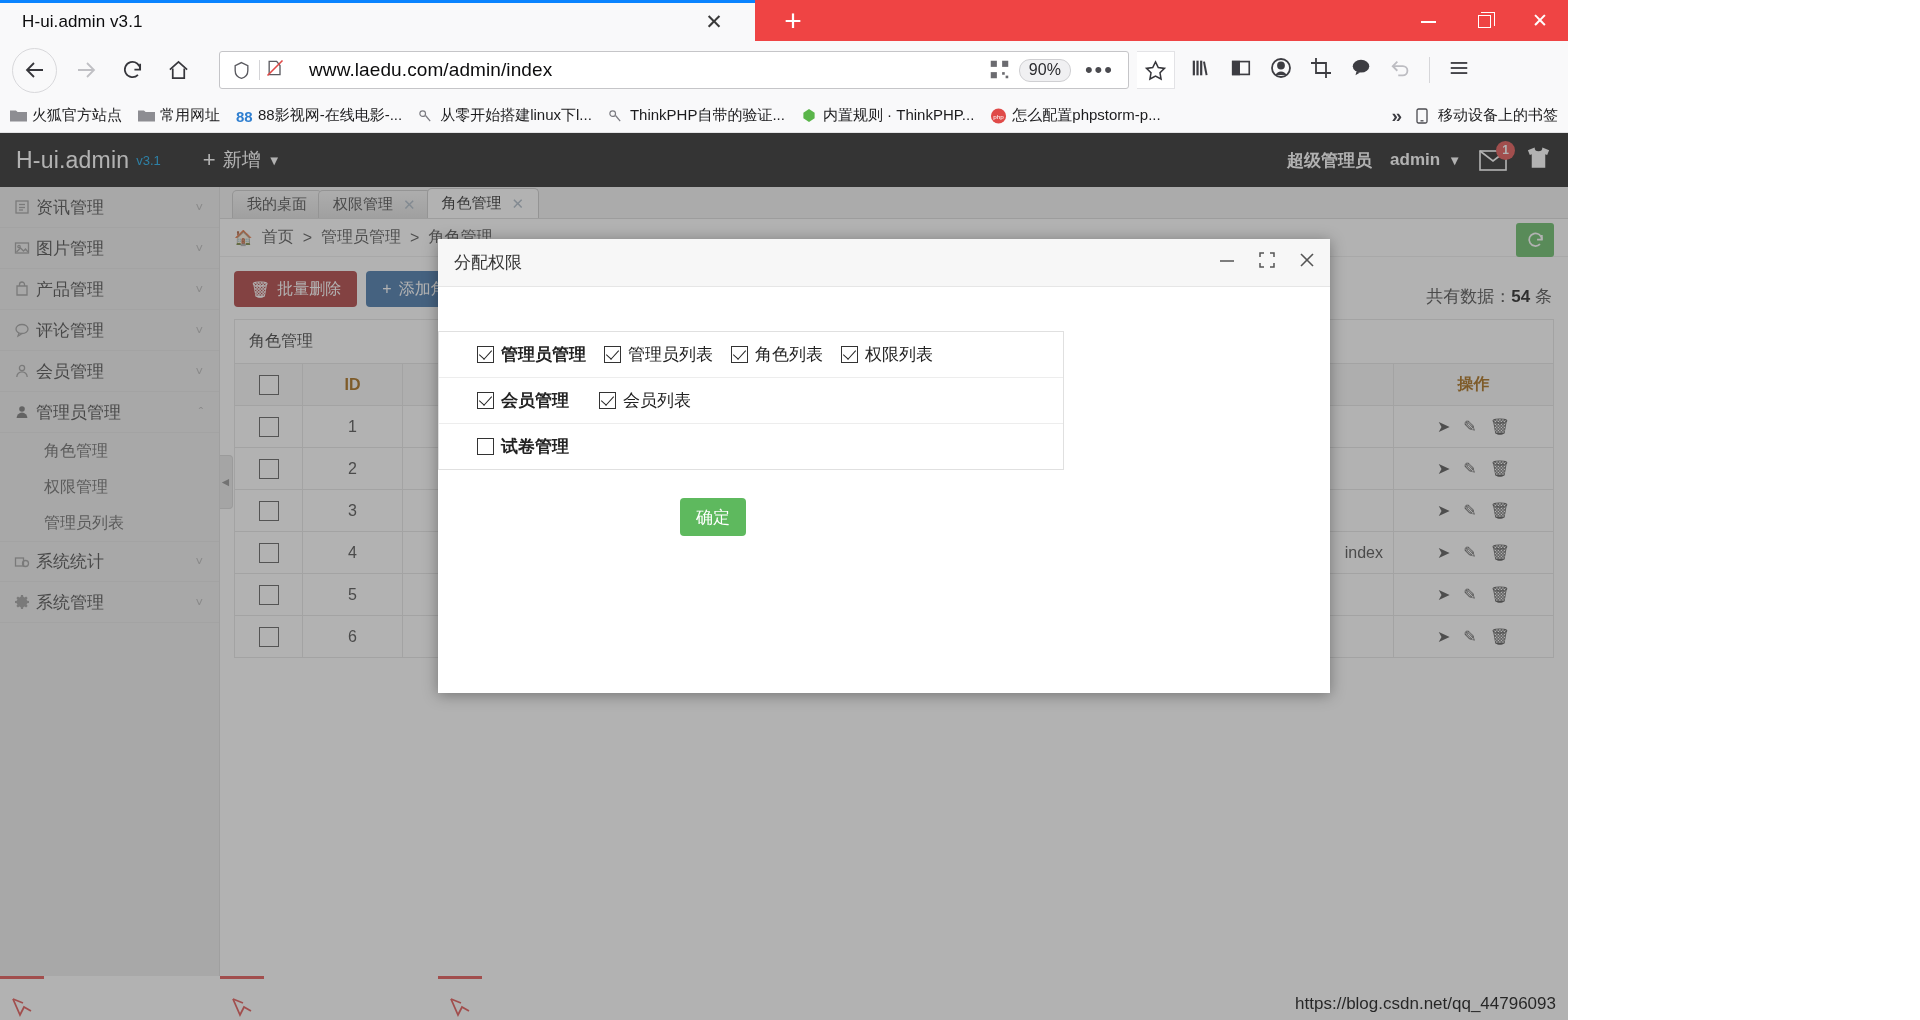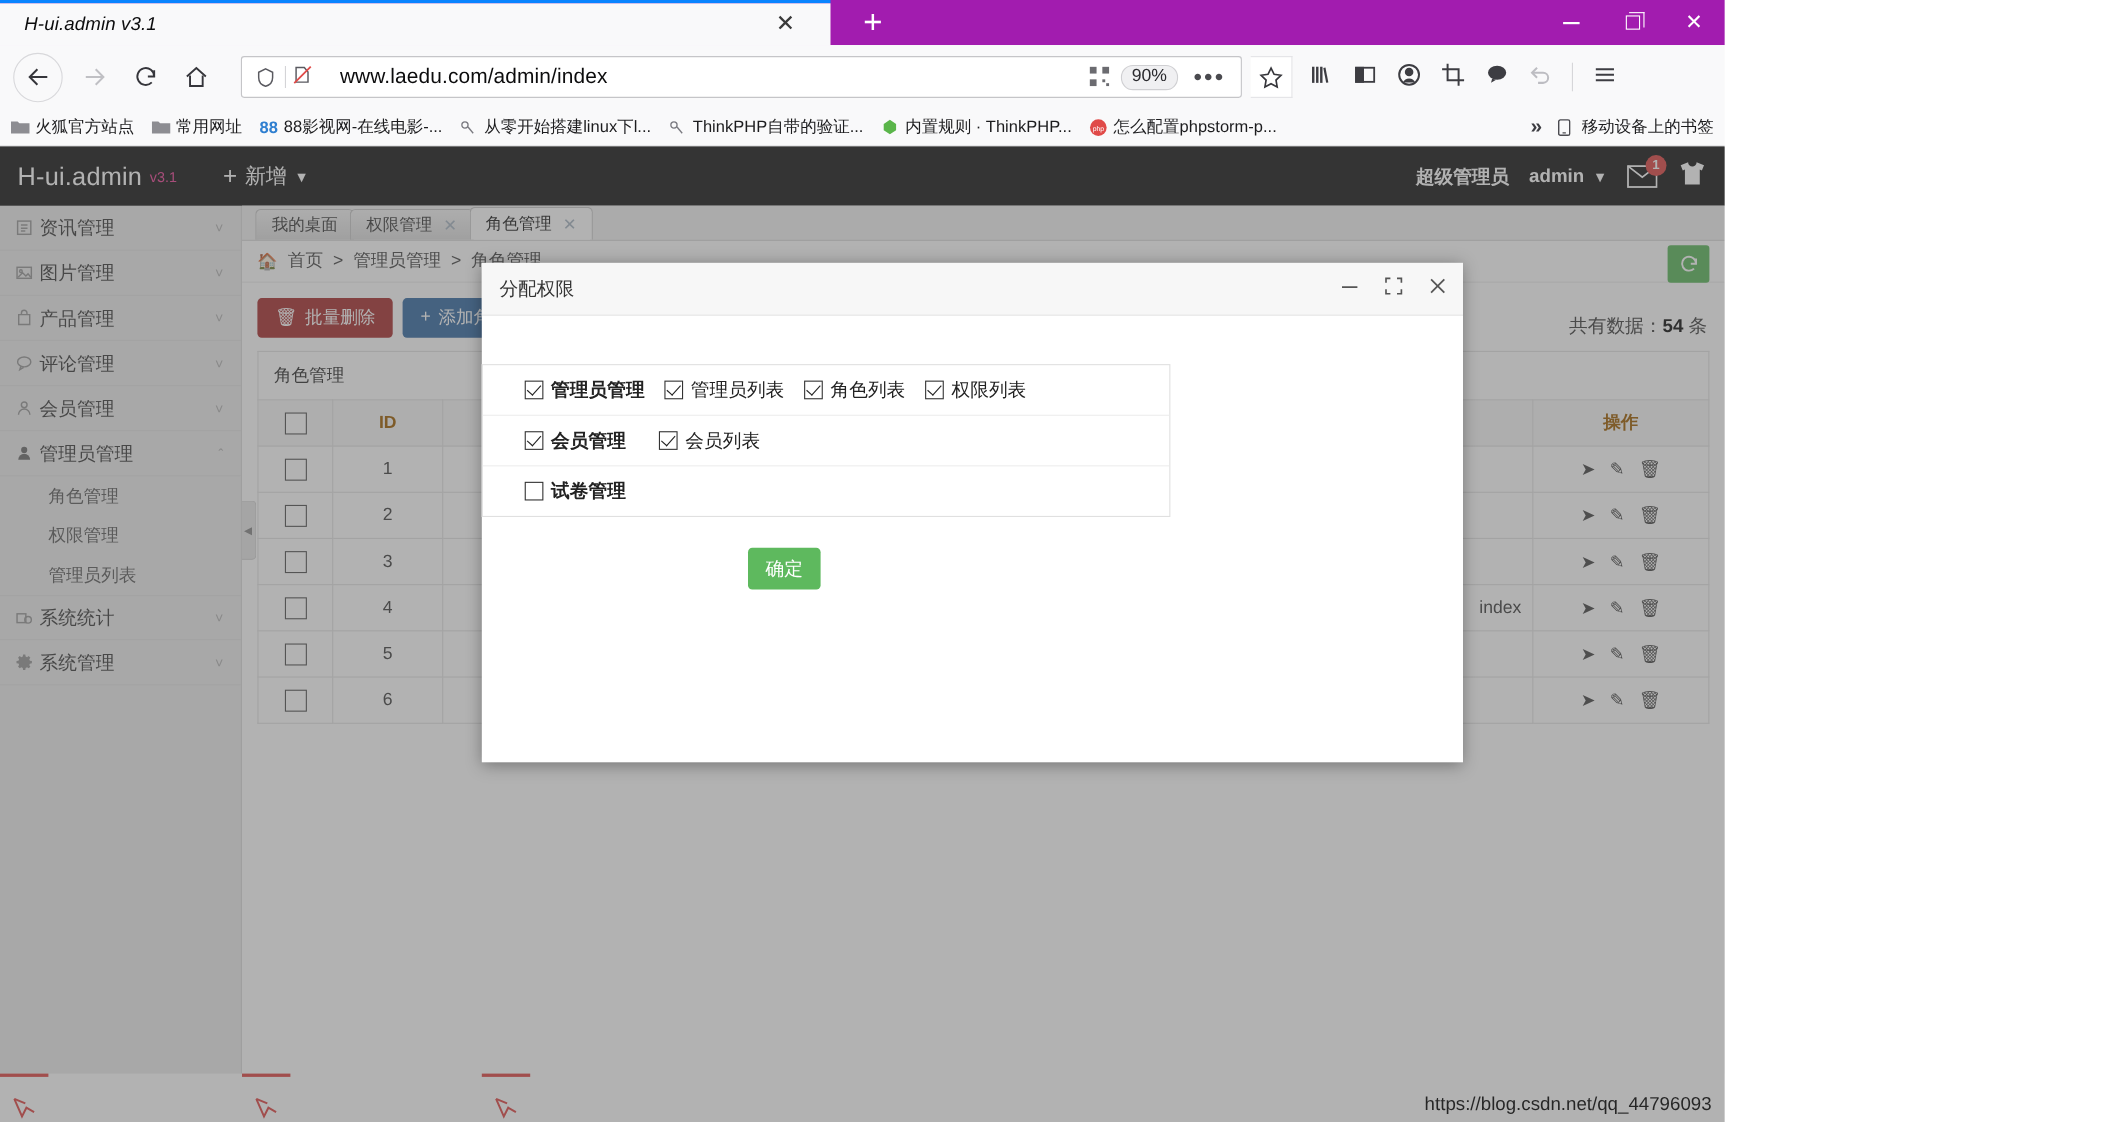--- a/index.html
+++ b/index.html
@@ -3,21 +3,21 @@
 <meta charset="utf-8">
 <style>
   * { box-sizing: border-box; margin:0; padding:0; }
   html,body { width:1920px; height:1020px; overflow:hidden; background:#fff;
     font-family:"Liberation Sans","DejaVu Sans",sans-serif; }
 
   #root { position:relative; width:1920px; height:1020px; }
 
   
   .browser { position:absolute; left:0; top:0; width:1568px; height:1020px; background:#fff; }
-  .titlebar { height:41px; background:#a21caf; position:relative;font-style:italic; }
+  .titlebar { height:41px; background:#ef4444; position:relative; }
   .accent-line { position:absolute; left:0; top:0; width:755px; height:3px; background:#0a84ff; }
   .tab { position:absolute; left:0; top:3px; width:755px; height:38px; background:#f9f9fa;
      border-radius:0; display:flex; align-items:center; }
   .tab-title { font-size:17px; color:#0c0c0d; margin-left:22px; letter-spacing:.1px; }
   .tab-close { position:absolute; right:30px; top:9px; width:22px; height:22px; color:#3a3a3a;
      font-size:21px; line-height:20px; text-align:center; font-weight:300; }
   .newtab { position:absolute; left:775px; top:5px; width:36px; height:34px; color:#fff;
      font-size:30px; line-height:32px; text-align:center; font-weight:300; }
   .wctrl { position:absolute; top:0; height:41px; width:56px; color:#fff; text-align:center;
      font-size:19px; line-height:42px; font-weight:300;}
@@ -50,21 +50,21 @@
   .bookmarks { height:34px; background:#f9f9fa; display:flex; align-items:center; padding:0 10px;
      font-size:15px; color:#1c1c1e; border-bottom:1px solid #e2e2e4; position:relative;}
   .bm { display:flex; align-items:center; gap:5px; margin-right:16px; white-space:nowrap; }
   .bm-ico { width:17px; height:15px; flex:0 0 auto; }
   .bm-right { position:absolute; right:10px; display:flex; align-items:center; gap:14px; }
 
   
   .app { position:absolute; left:0; top:133px; width:1568px; height:887px; background:#f0f0f0; overflow:hidden;}
   .app-header { height:54px; background:#1b1b1b; display:flex; align-items:center; color:#fff; position:relative;}
   .logo { font-size:23px; margin-left:16px; font-weight:400; letter-spacing:.2px;}
-  .logo-v { font-size:13px; color:#ec4899; margin-left:7px; }
+  .logo-v { font-size:13px; color:#0ea5e9; margin-left:7px; }
   .add-new { margin-left:42px; font-size:19px; display:flex; align-items:center; gap:7px; }
   .hdr-right { position:absolute; right:16px; display:flex; align-items:center; gap:18px; font-size:17px;font-weight:bold;}
   .badge { position:absolute; background:#e04a48; color:#fff; font-size:12px; border-radius:50%;
      width:19px; height:19px; line-height:19px; text-align:center; top:-9px; right:-8px; }
 
   .body-wrap { display:flex; height:833px; }
   .sidebar { width:220px; background:#ededed; flex:0 0 220px; border-right:1px solid #dcdcdc; }
   .s-item { height:41px; display:flex; align-items:center; padding:0 14px; font-size:17px;
      color:#3f3f3f; border-bottom:1px solid #e3e3e3; position:relative;}
   .s-item .sicon { width:22px; color:#9a9a9a; font-size:15px; display:flex; }

